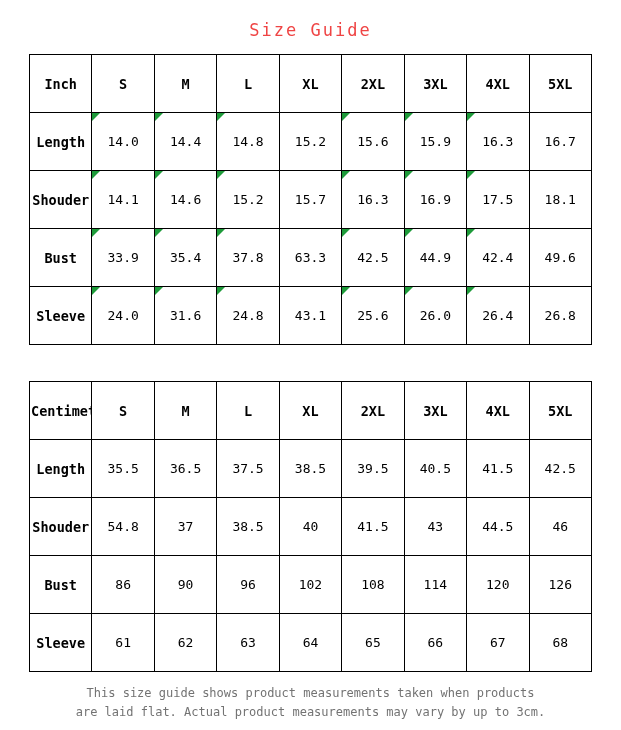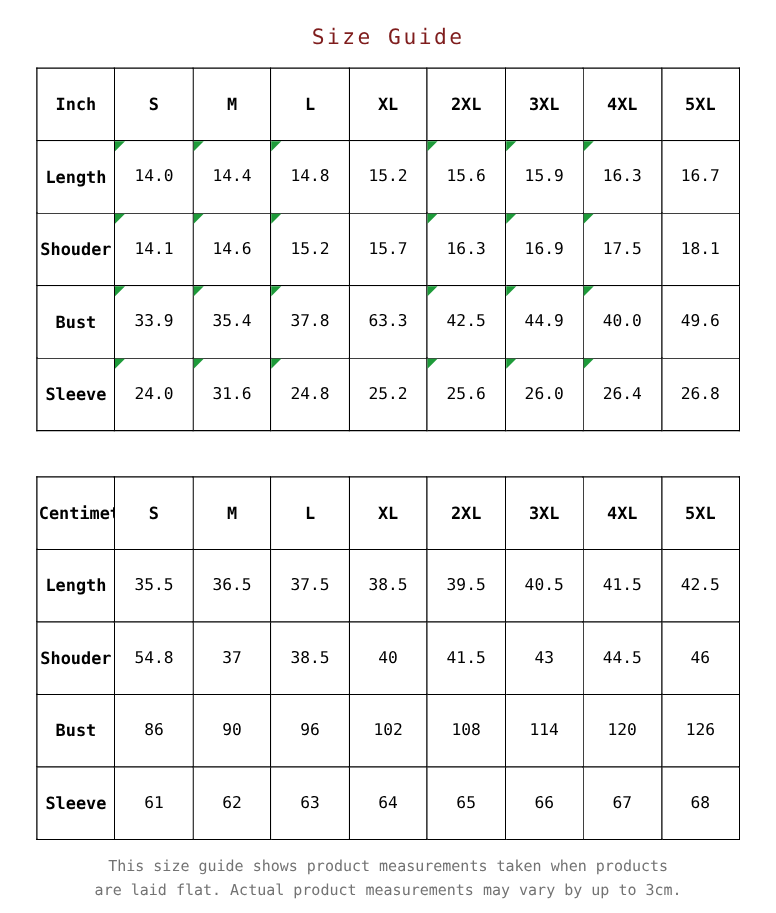--- a/index.html
+++ b/index.html
@@ -18,21 +18,21 @@
     position: relative;
     width: 621px;
     height: 730px;
     box-sizing: border-box;
   }
   .title {
     text-align: center;
     font-family: "DejaVu Sans Mono", monospace;
     font-size: 17px;
     letter-spacing: 2px;
-    color: #7f1d1d;
+    color: #ef4444;
     padding-top: 20px;
     padding-bottom: 14px;
   }
   table.size-table {
     border-collapse: collapse;
     width: 563px;
     margin: 0 auto;
     table-layout: fixed;
   }
   table.size-table td {
@@ -126,29 +126,29 @@
         <td>18.1</td>
       </tr>
       <tr>
         <td class="row-label">Bust</td>
         <td class="mark">33.9</td>
         <td class="mark">35.4</td>
         <td class="mark">37.8</td>
         <td>63.3</td>
         <td class="mark">42.5</td>
         <td class="mark">44.9</td>
-        <td class="mark">40.0</td>
+        <td class="mark">42.4</td>
         <td>49.6</td>
       </tr>
       <tr>
         <td class="row-label">Sleeve</td>
         <td class="mark">24.0</td>
         <td class="mark">31.6</td>
         <td class="mark">24.8</td>
-        <td>25.2</td>
+        <td>43.1</td>
         <td class="mark">25.6</td>
         <td class="mark">26.0</td>
         <td class="mark">26.4</td>
         <td>26.8</td>
       </tr>
     </tbody>
   </table>
 
   <div class="gap"></div>
 

